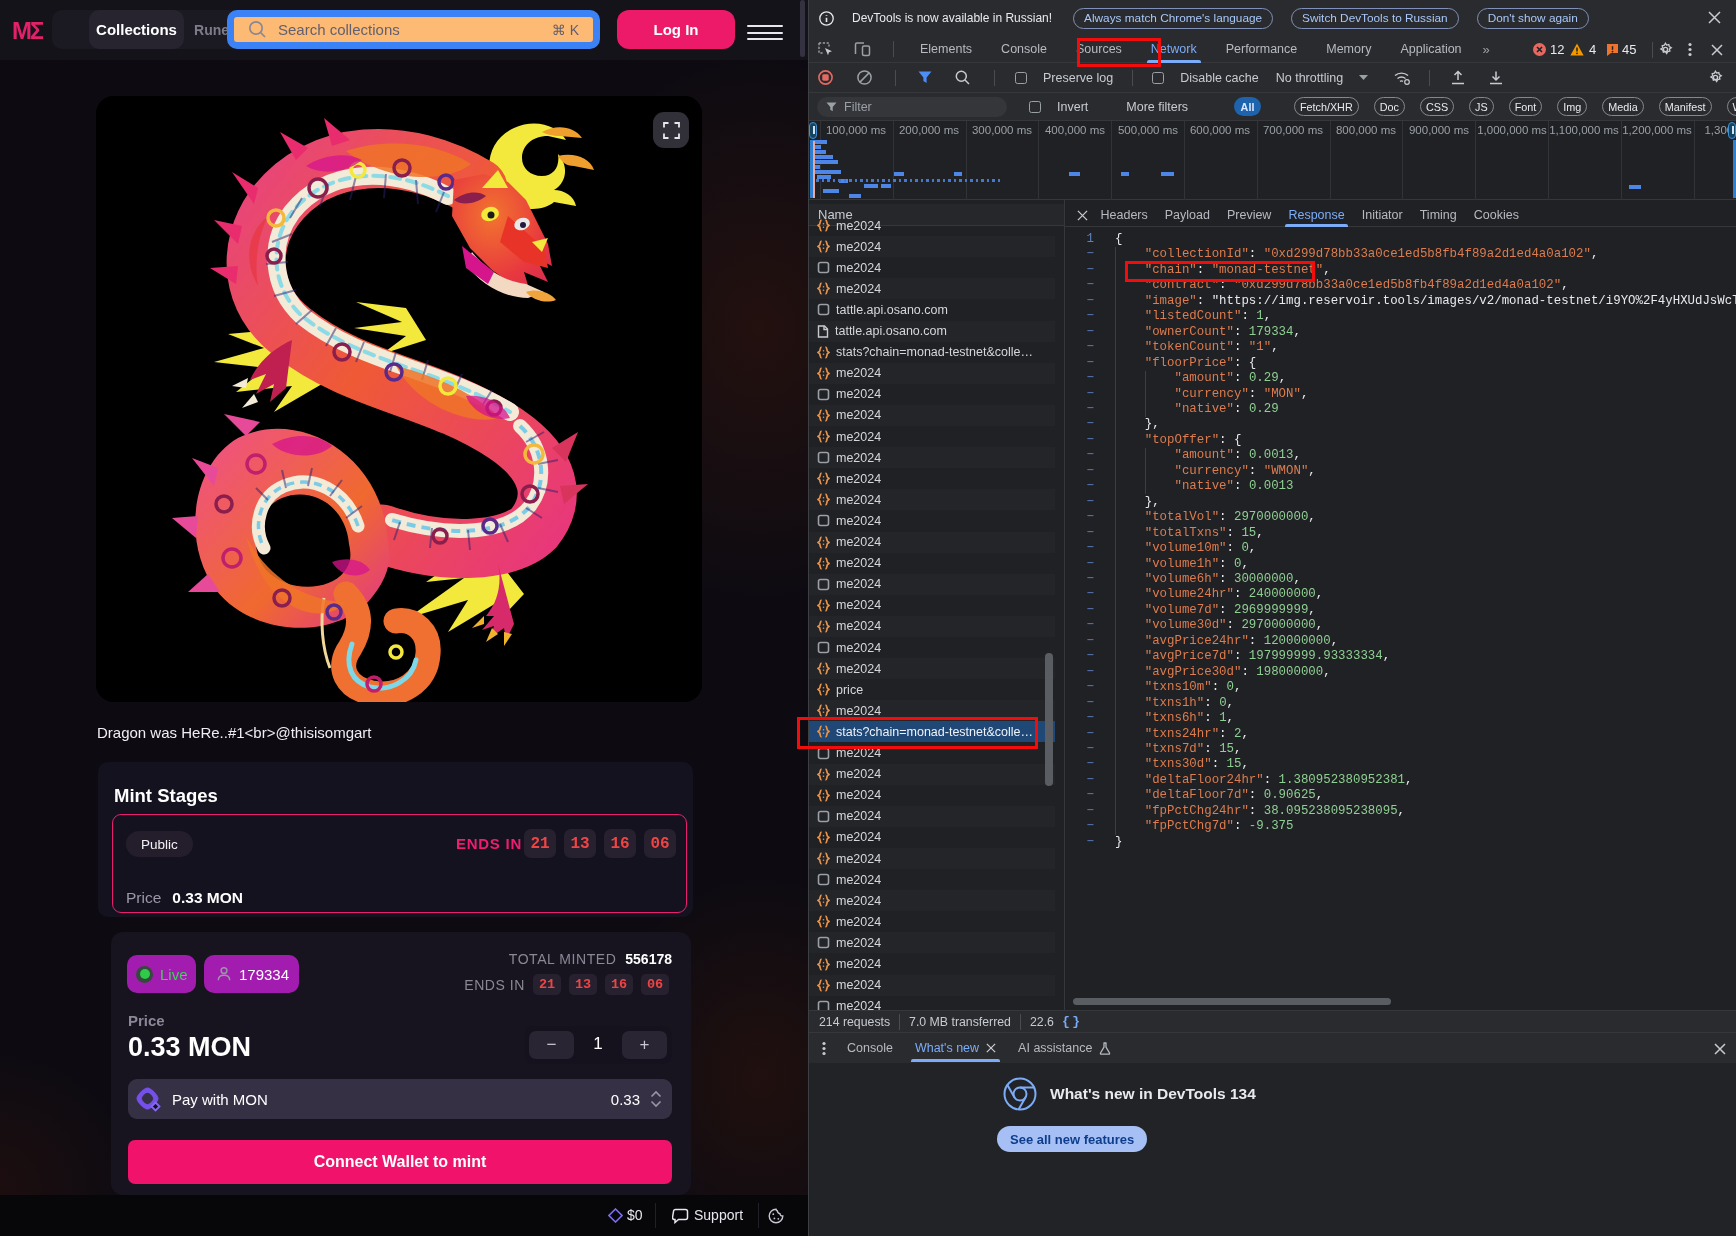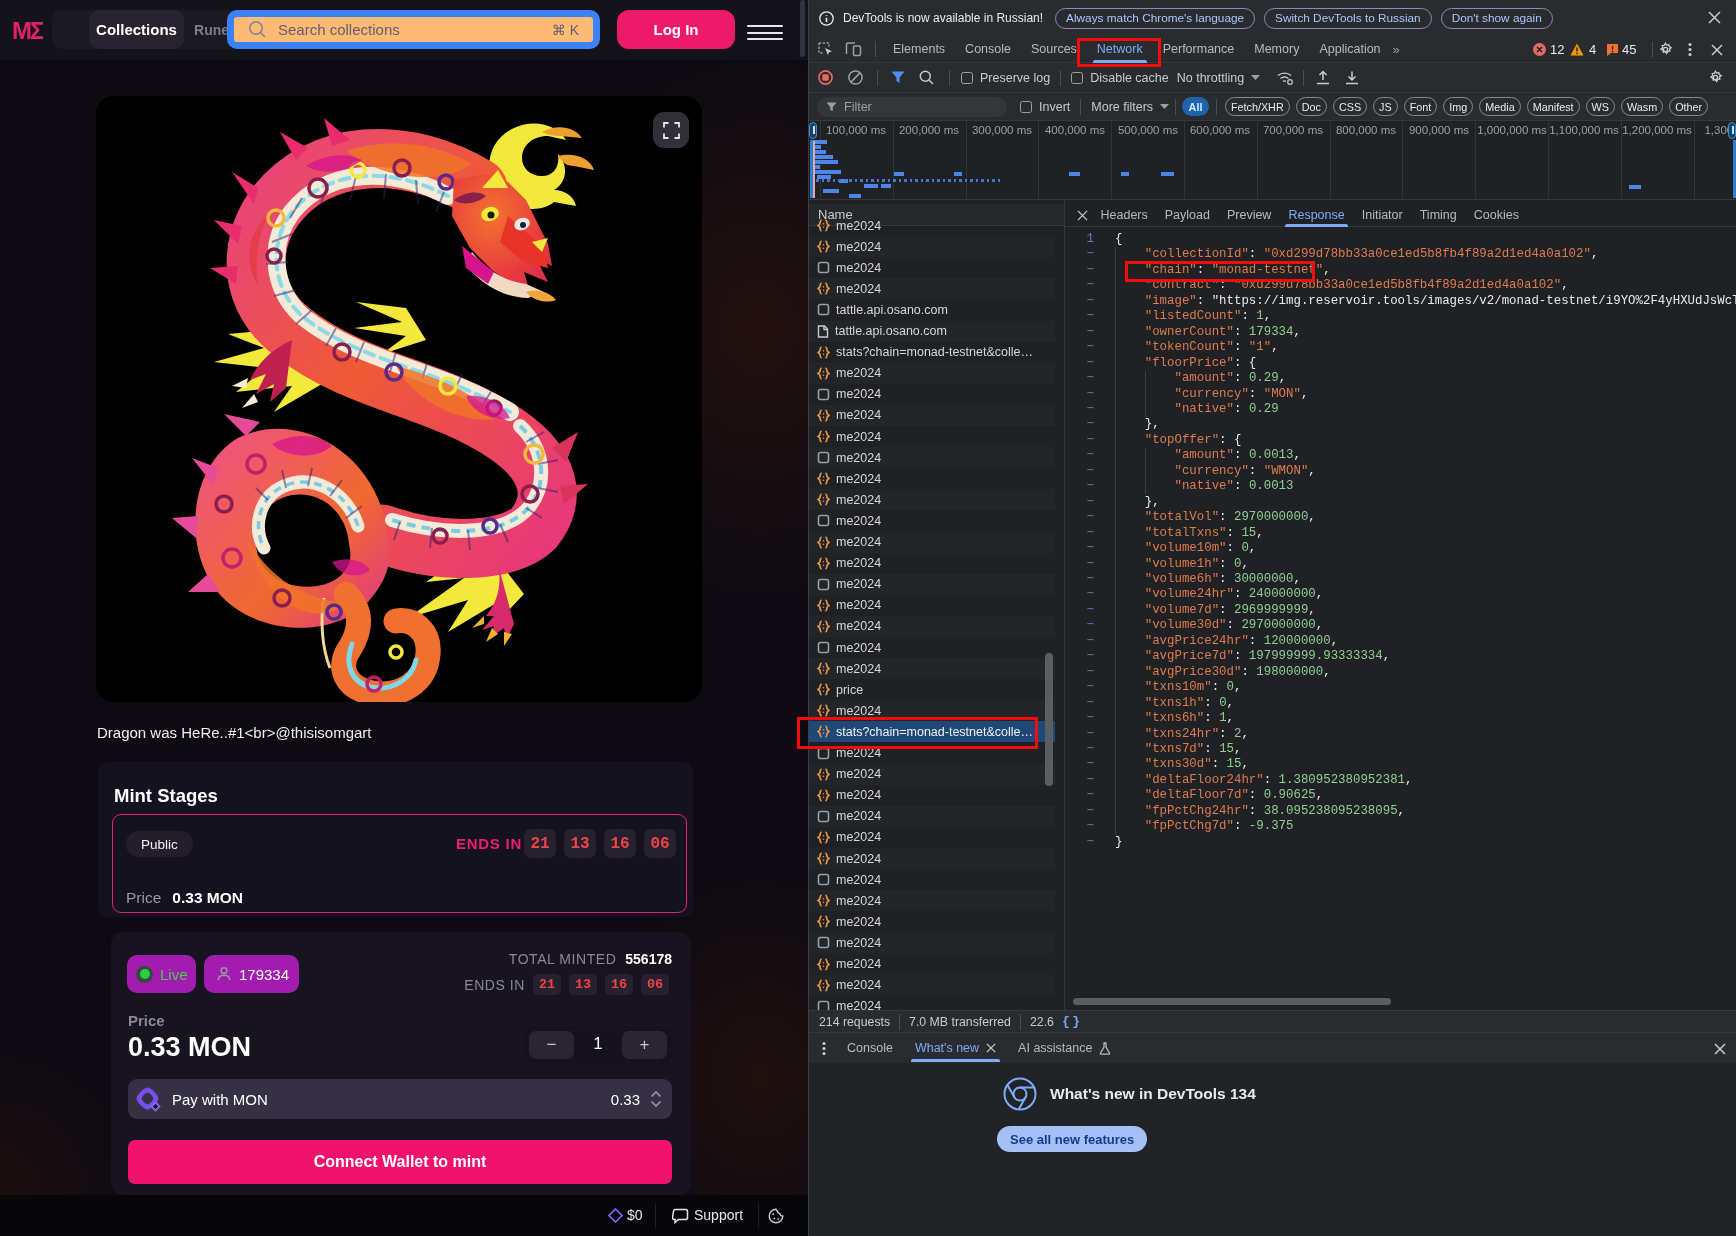--- a/index.html
+++ b/index.html
@@ -51,21 +51,21 @@
   .qbtn { position:absolute; top:5px; width:45px; height:28px; background:#2a2533; border-radius:7px; color:#cac6d4; font-size:17px; display:flex; align-items:center; justify-content:center; }
   .qty1 { position:absolute; left:0; top:8px; width:148px; text-align:center; color:#fff; font-size:17px; }
   .payrow { position:absolute; left:17px; top:147px; width:544px; height:40px; background:#363044; border-radius:9px; display:flex; align-items:center; color:#fff; font-size:15px; }
   .pay-amt { position:absolute; right:32px; color:#fff; font-size:15px; }
   .connect { position:absolute; left:17px; top:208px; width:544px; height:44px; background:#f0126b; border-radius:7px; color:#fff; font-weight:700; font-size:16px; display:flex; align-items:center; justify-content:center; }
   
   #botbar { position:absolute; left:0; top:1195px; width:808px; height:41px; background:#070609; color:#e8e6ee; font-size:14px; }
   #botbar .vsep { position:absolute; top:8px; width:1px; height:25px; background:#211f28; }
   
   #dt { position:absolute; left:808px; top:0; width:928px; height:1236px; background:#202124; color:#d5d7da; font-size:13px; border-left:1px solid #3c4043; }
-  #dt .row { position:absolute; left:0; width:928px; background:#2a2b2e; display:flex; align-items:center; }
+  #dt .row { position:absolute; left:0; width:928px; background:#2a2b2e; display:flex; align-items:center;gap:9px; }
   #banner { top:0; height:36px; }
   .bluebtn { border:1px solid #8190b8; border-radius:999px; color:#a8c7fa; font-size:11.8px; height:21px; display:flex; align-items:center; padding:0 10px; margin-right:9px; flex:none; }
   #tabsrow { top:36px; height:27px; border-bottom:1px solid #36373a; }
   .dtab { color:#b6bac0; font-size:12.5px; margin:0 10px; white-space:nowrap; position:relative; height:27px; display:flex; align-items:center; }
   .dtab.act { color:#7cacf8; }
   .dtab.act::after { content:""; position:absolute; left:-4px; right:-4px; bottom:0px; height:3px; background:#7cacf8; border-radius:2px 2px 0 0; }
   #toolrow { top:63px; height:30px; border-bottom:1px solid #36373a; }
   #filterrow { top:93px; height:28px; border-bottom:1px solid #36373a; }
   .vsep2 { width:1px; height:16px; background:#4b4c4f; margin:0 7px; }
   .cb { width:12px; height:12px; border:1.5px solid #9aa0a6; border-radius:2.5px; margin-right:7px; flex:none; }

